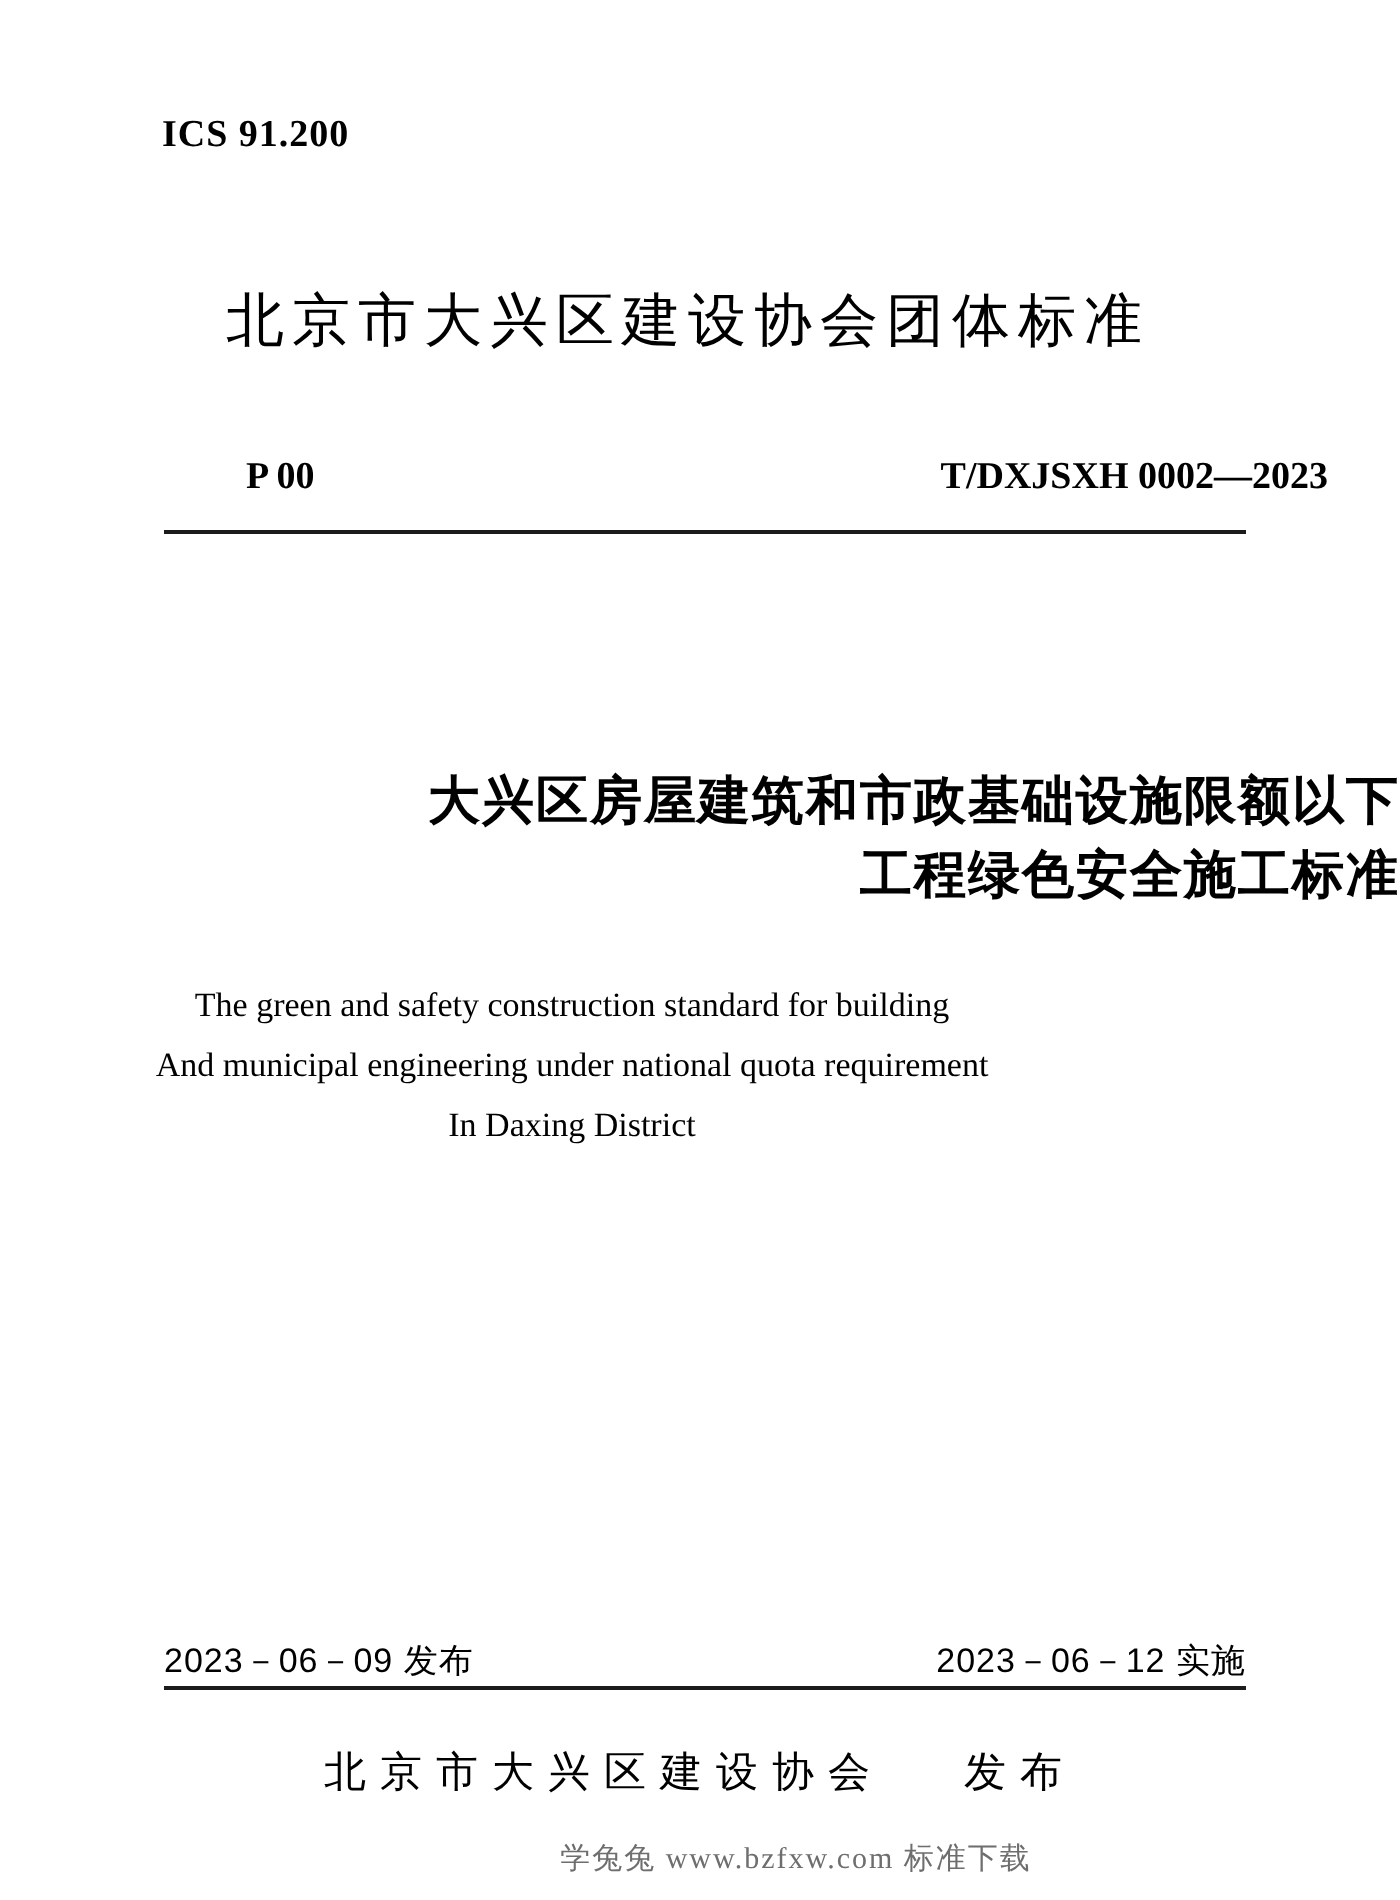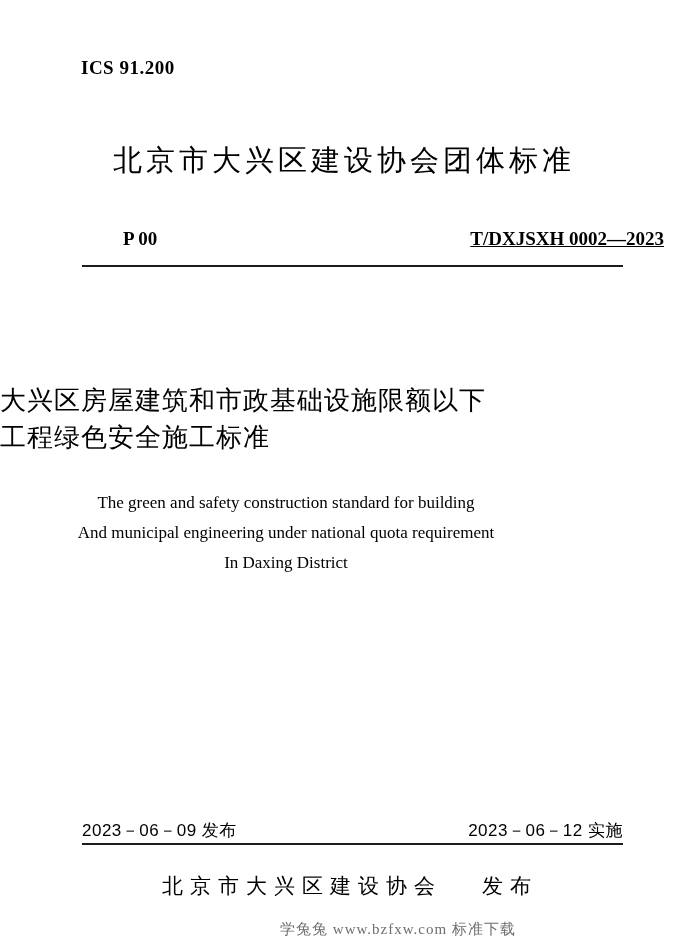--- a/index.html
+++ b/index.html
@@ -47,40 +47,39 @@
     align-items: baseline;
     margin-left: 41px;
   }
   .doc-class {
     font-size: 19px;
     font-weight: bold;
   }
   .doc-number {
     font-size: 19px;
     font-weight: bold;
-    text-decoration: underline;
   }
   .rule {
     position: absolute;
     left: 82px;
     width: 541px;
     height: 2px;
     background: #1c1c1c;
   }
   .rule-top { top: 265px; }
   .rule-bottom { top: 843px; }
 
   .main-title {
     position: absolute;
     left: 0;
     top: 382px;
     width: 700px;
-    text-align: left;
+    text-align: right;
     font-size: 26px;
-    font-weight: normal;
+    font-weight: bold;
     line-height: 37px;
     letter-spacing: 1px;
   }
   .en-title {
     position: absolute;
     left: 0;
     top: 488px;
     width: 572px;
     text-align: center;
     font-size: 17px;

